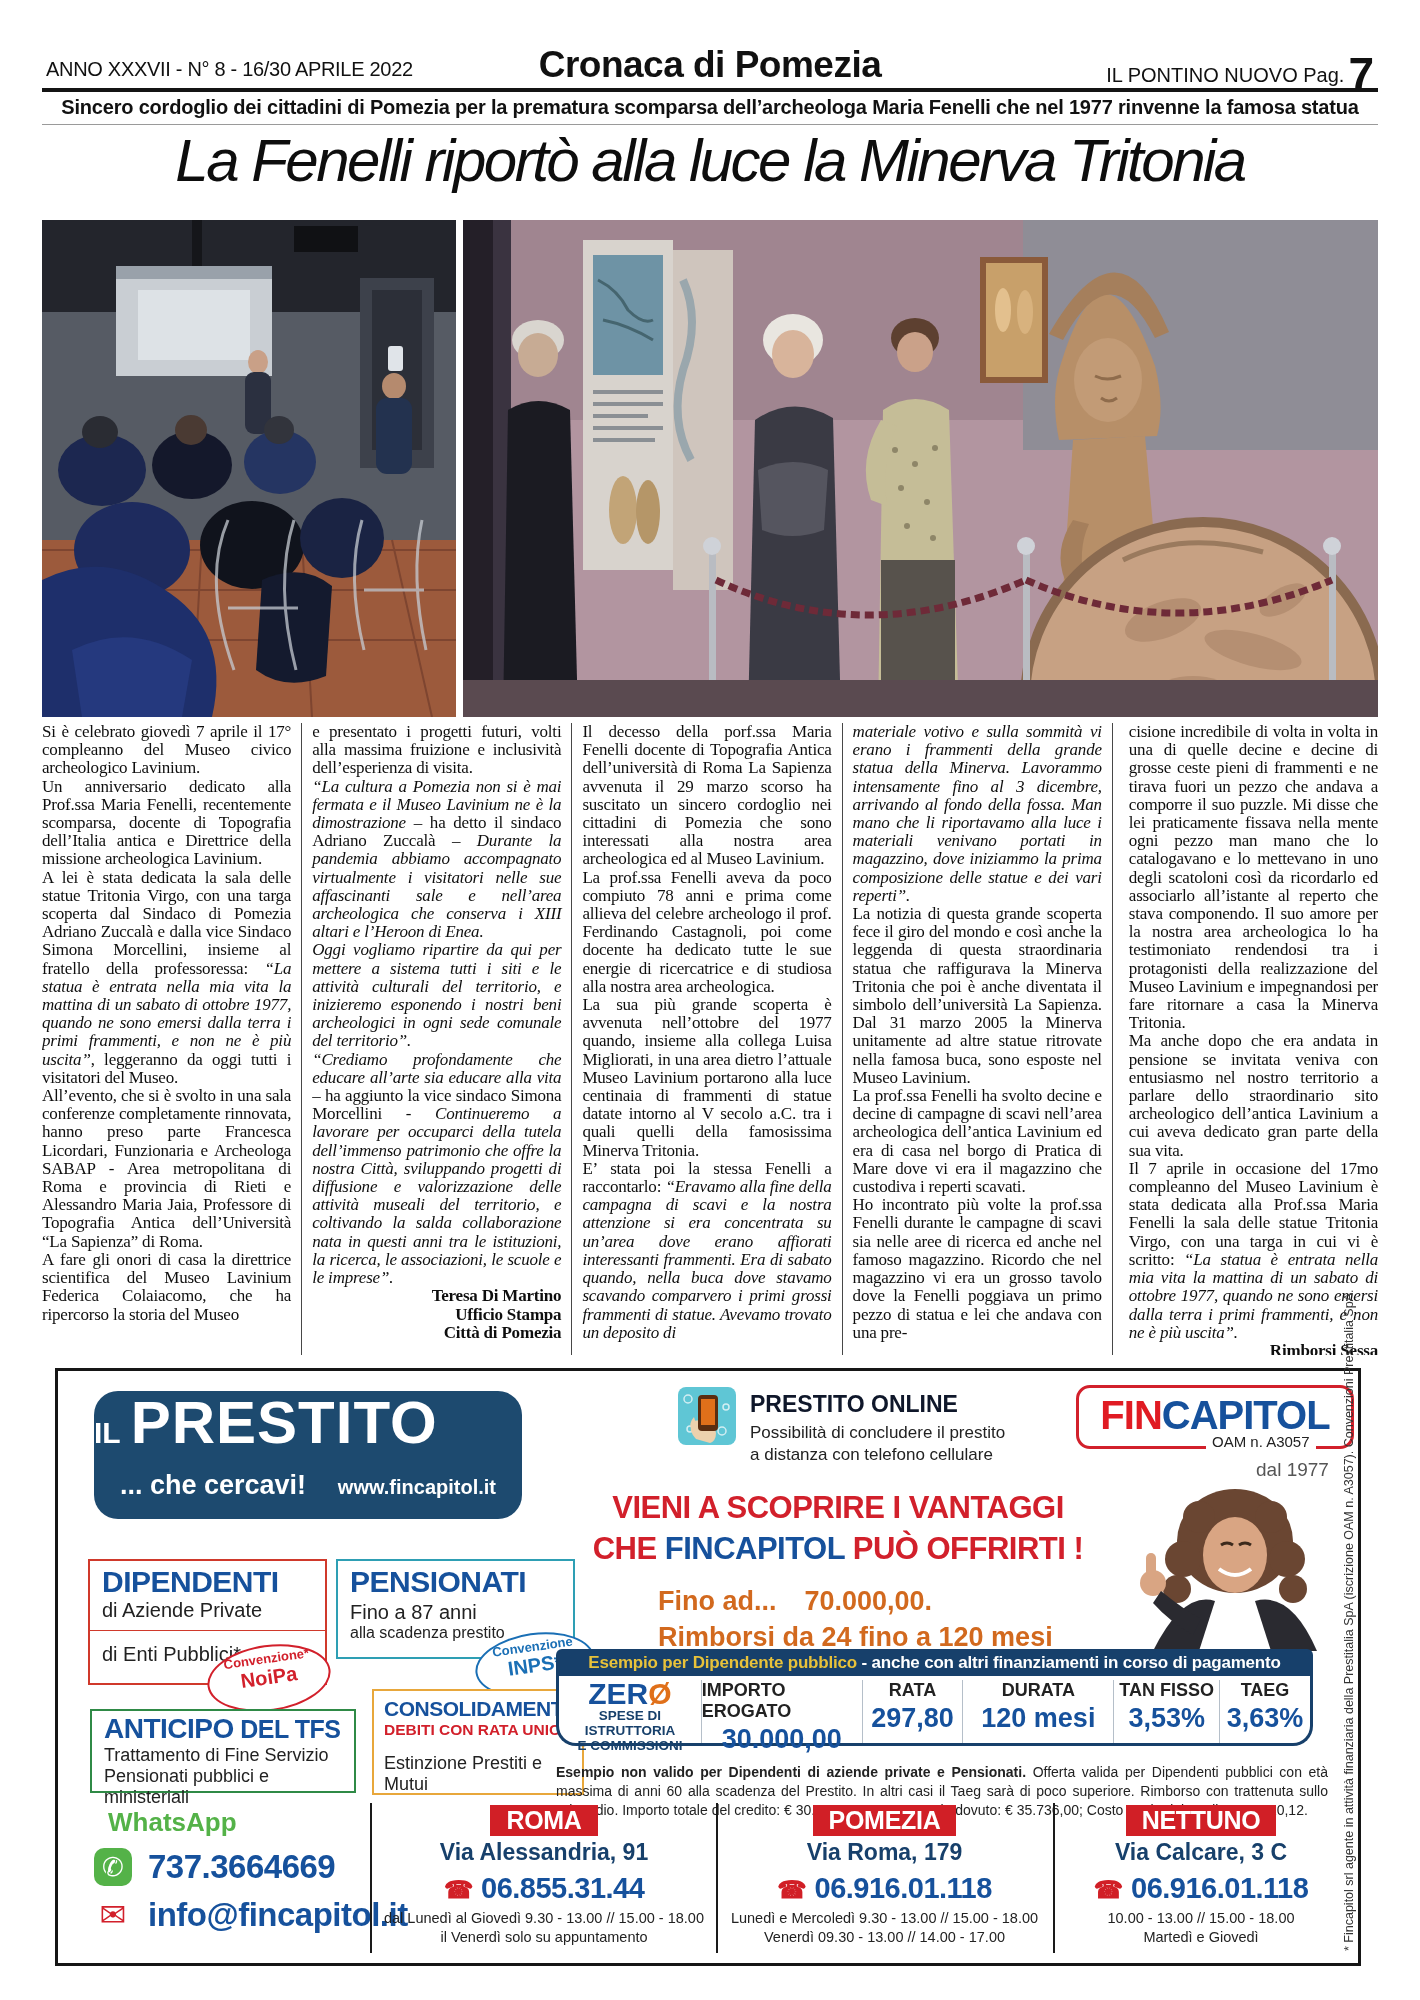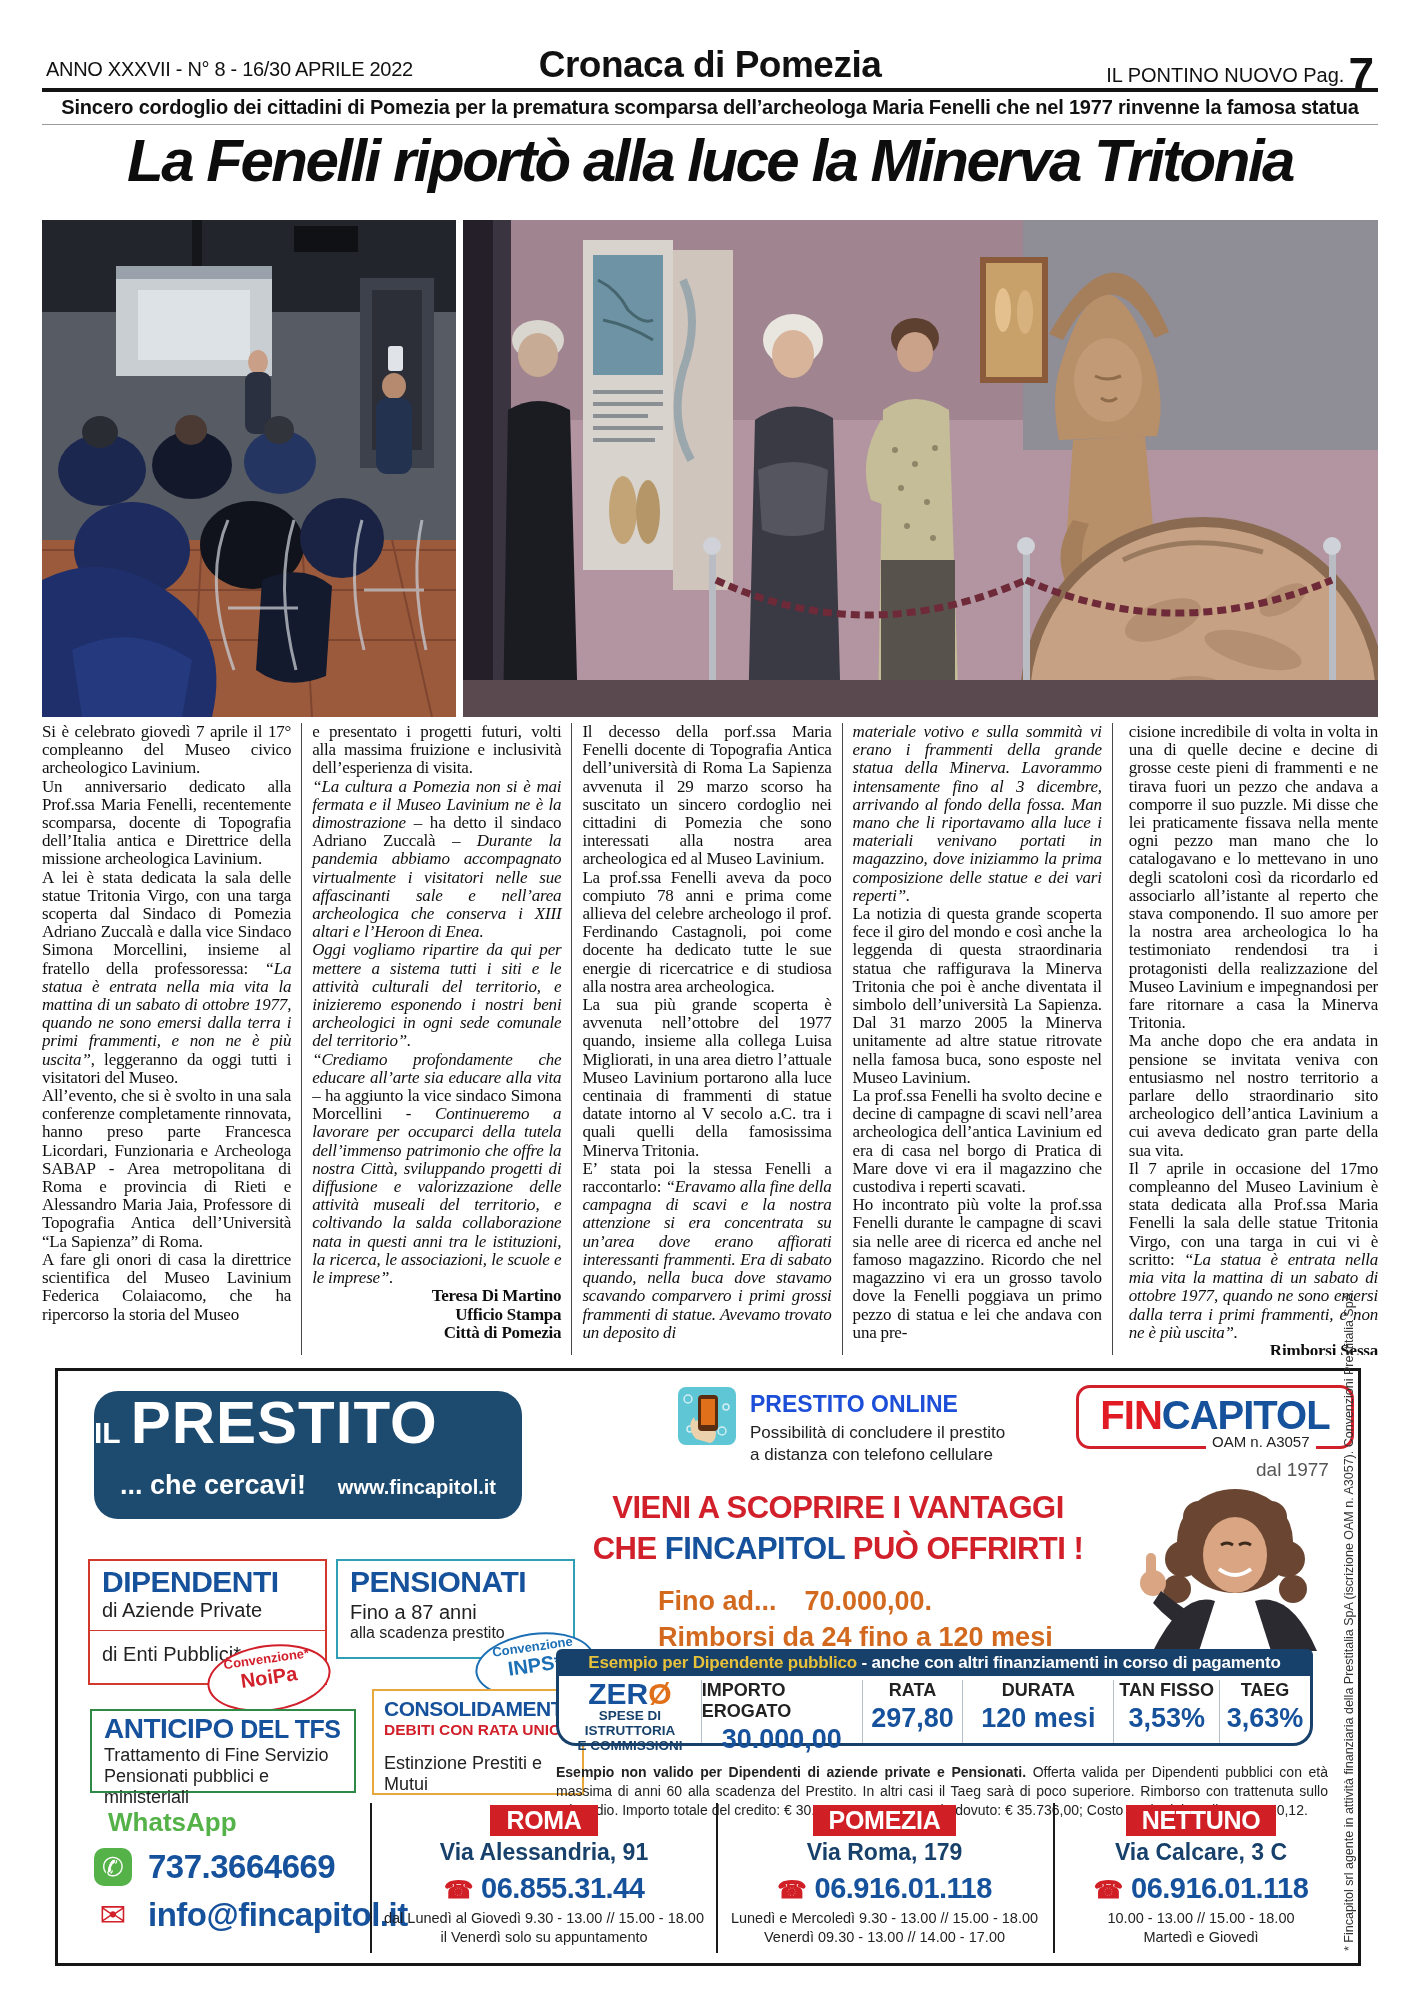--- a/index.html
+++ b/index.html
@@ -9,21 +9,21 @@
   .mh-left{position:absolute;left:46px;top:58px;font-size:20px;letter-spacing:-.3px;color:#111;}
   .mh-center{position:absolute;left:42px;top:44px;width:1336px;text-align:center;
              font-size:37px;font-weight:700;letter-spacing:-.5px;}
   .mh-right{position:absolute;right:46px;top:56px;font-size:20px;color:#111;}
   .mh-right .pagenum{font-size:46px;font-weight:700;line-height:.8;vertical-align:-8px;margin-left:4px;}
   .mh-rule{position:absolute;left:42px;top:88px;width:1336px;height:4px;background:#141414;}
   .kicker{position:absolute;left:42px;top:96px;width:1336px;text-align:center;
           font-size:20px;font-weight:700;letter-spacing:-.2px;white-space:nowrap;}
   .kicker-rule{position:absolute;left:42px;top:124px;width:1336px;height:1px;background:#9a9a9a;}
   .headline{position:absolute;left:42px;top:126px;width:1336px;text-align:center;
-            font-size:60px;font-weight:700;font-style:italic;letter-spacing:-2.5px;
+            font-size:60px;font-weight:400;font-style:italic;letter-spacing:-2.5px;
             white-space:nowrap;color:#0d0d0d;}
   
   .photos{position:absolute;left:42px;top:220px;width:1336px;height:497px;}
   .photo{position:absolute;top:0;height:497px;overflow:hidden;background:#777;}
   .photo-left{left:0;width:414px;}
   .photo-right{left:421px;width:915px;}
   
   .article{position:absolute;left:42px;top:723px;width:1336px;height:632px;display:flex;overflow:hidden;}
   .col{flex:1;padding:0 10px;border-left:1px solid #474747;
        font-family:"Liberation Serif",serif;font-size:17px;line-height:18.2px;
@@ -37,21 +37,21 @@
   .ad{position:absolute;left:55px;top:1368px;width:1300px;height:592px;border:3px solid #161616;background:#fff;}
   .prestito{position:absolute;left:36px;top:20px;width:428px;height:128px;background:#1d4a6f;
             border-radius:24px;color:#fff;}
   .prestito .row1{text-align:left;margin-top:2px;line-height:60px;}
   .prestito .il{font-size:30px;font-weight:700;margin-right:10px;}
   .prestito .big{font-size:60px;font-weight:700;letter-spacing:1px;}
   .prestito .row2{display:flex;justify-content:space-between;align-items:baseline;padding:0 26px;margin-top:2px;}
   .prestito .cerc{font-size:27px;font-weight:700;}
   .prestito .url{font-size:20px;font-weight:700;}
   .online-icon{position:absolute;left:620px;top:16px;}
-  .online-title{position:absolute;left:692px;top:20px;font-size:23px;font-weight:700;color:#1d4ed8;}
+  .online-title{position:absolute;left:692px;top:20px;font-size:23px;font-weight:700;color:#0f172a;}
   .online-l1{position:absolute;left:692px;top:52px;font-size:17px;color:#222;}
   .online-l2{position:absolute;left:692px;top:74px;font-size:17px;color:#222;}
   .claim{position:absolute;left:450px;top:116px;width:660px;text-align:center;
          font-size:31px;font-weight:800;color:#d2202b;line-height:41px;letter-spacing:-.5px;}
   .claim .brand{color:#16519c;}
   .amounts{position:absolute;left:600px;top:212px;font-size:27px;font-weight:700;color:#d2691e;line-height:36px;}
   .amounts .val{margin-left:28px;}
   .fincap{position:absolute;left:1018px;top:14px;width:272px;height:58px;border:3px solid #d2202b;
           border-radius:14px;background:#fff;text-align:center;line-height:54px;
           font-size:40px;font-weight:800;letter-spacing:-1px;}

